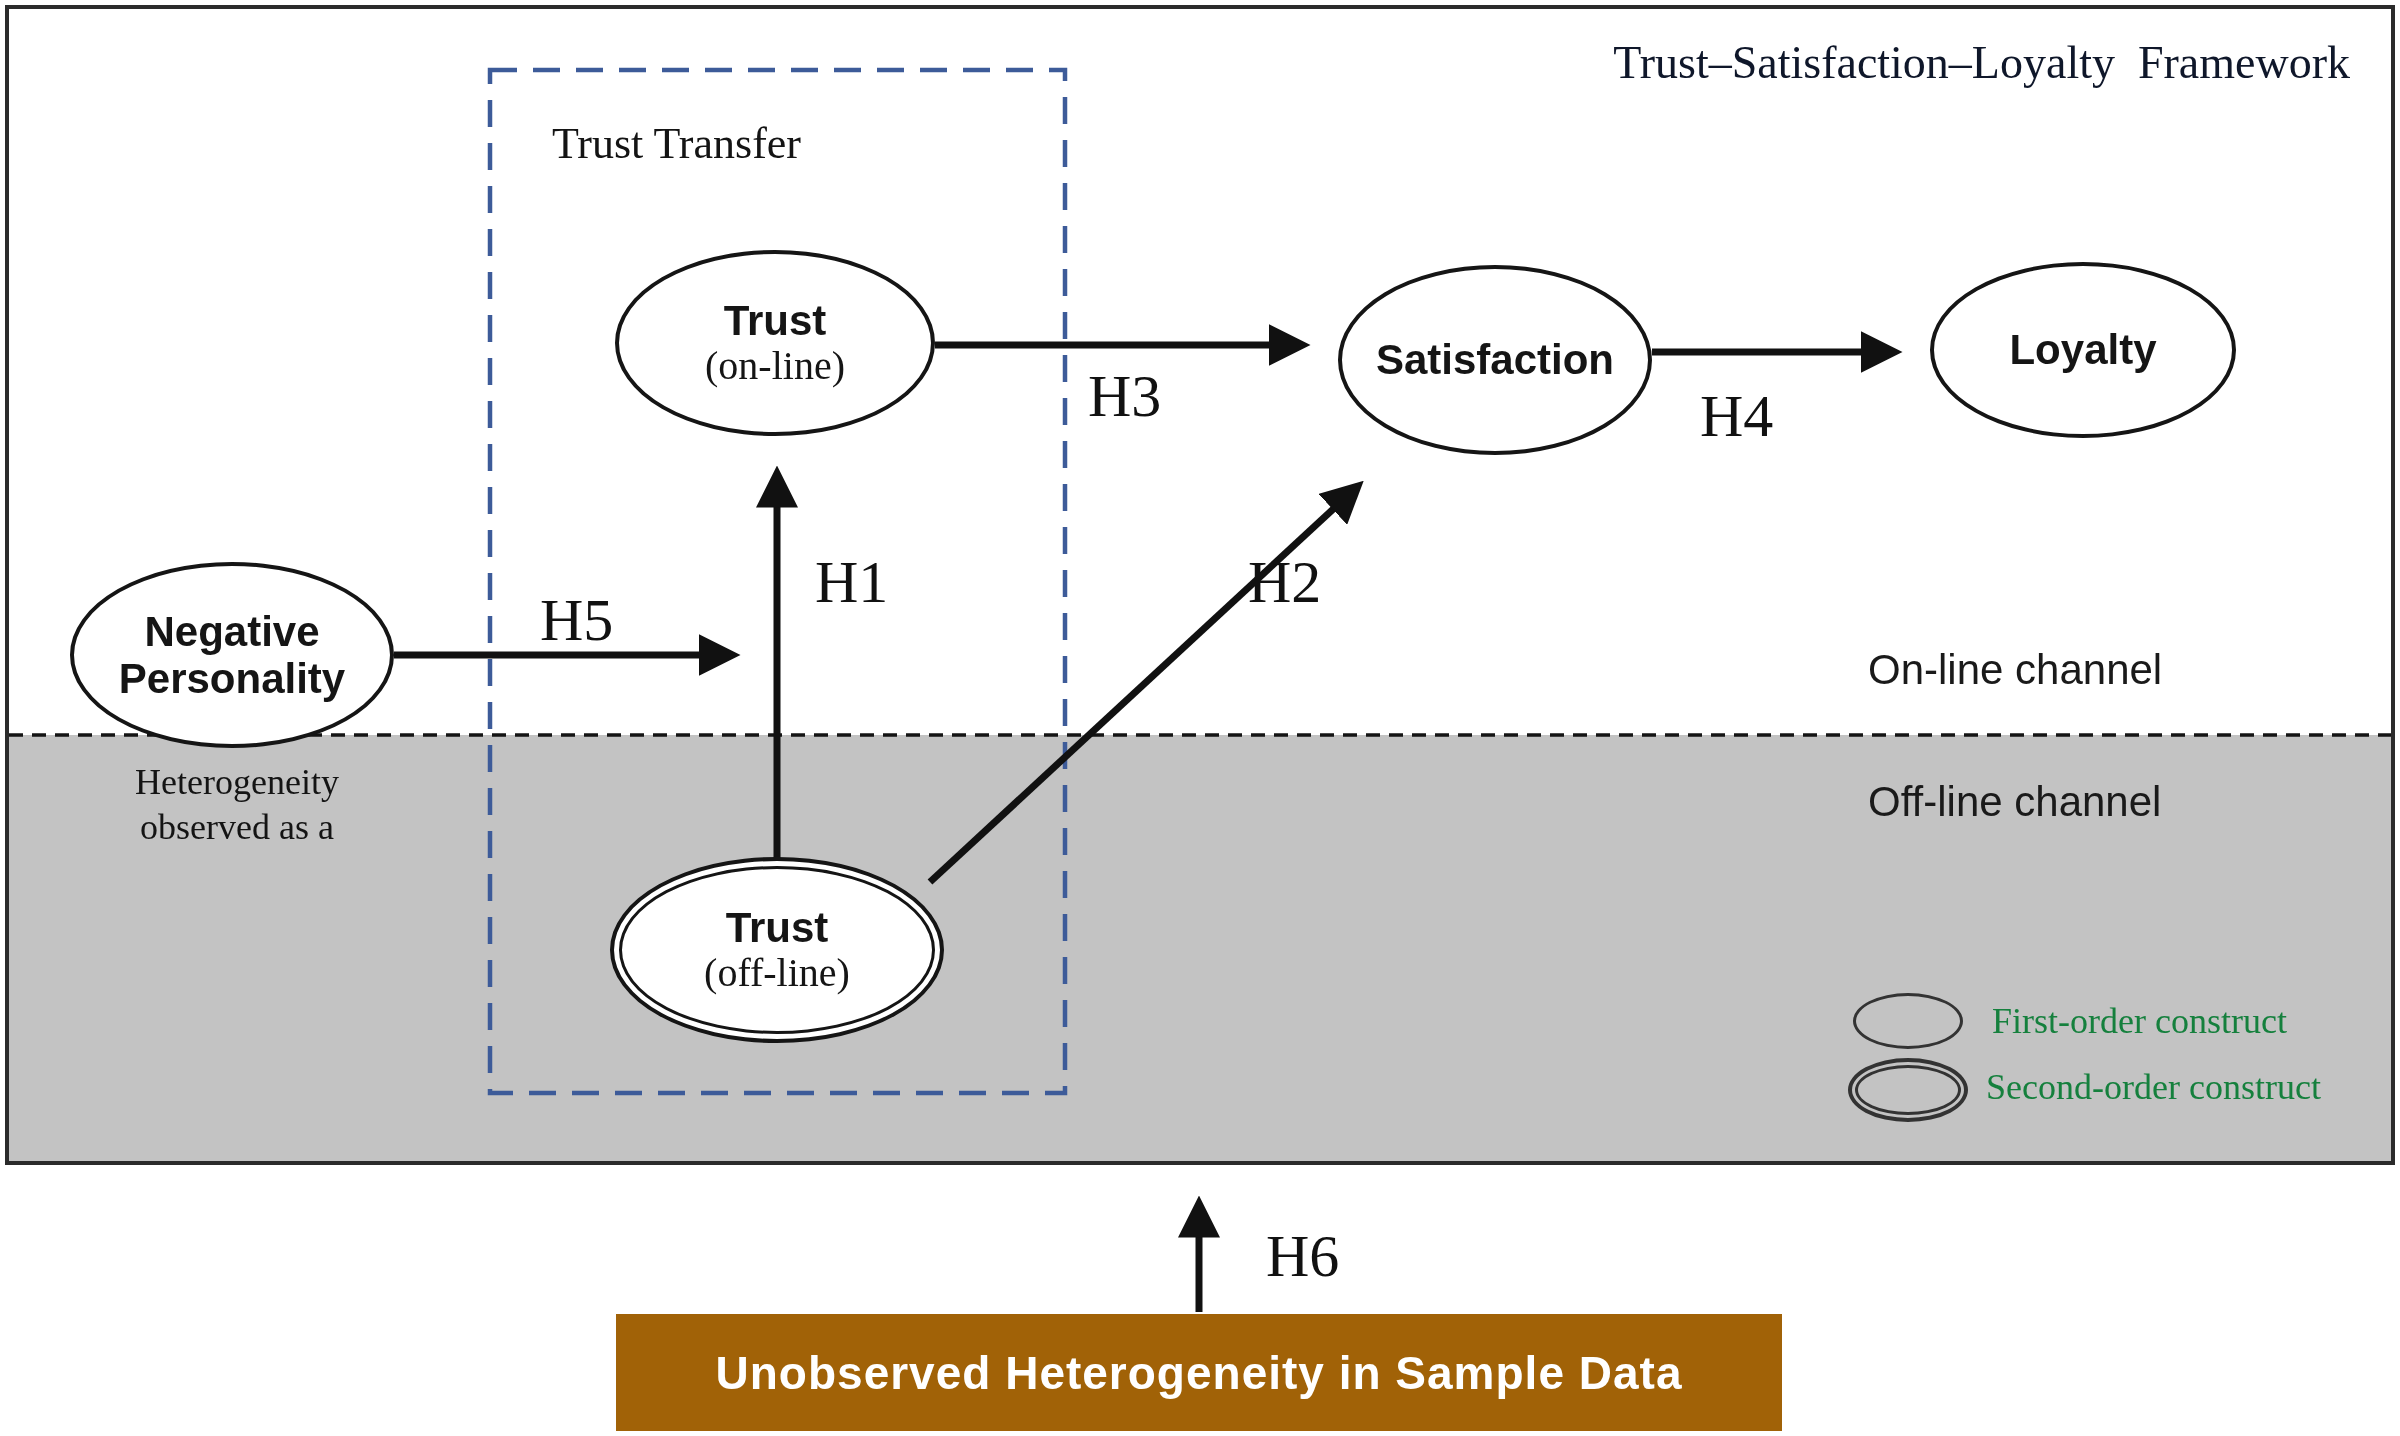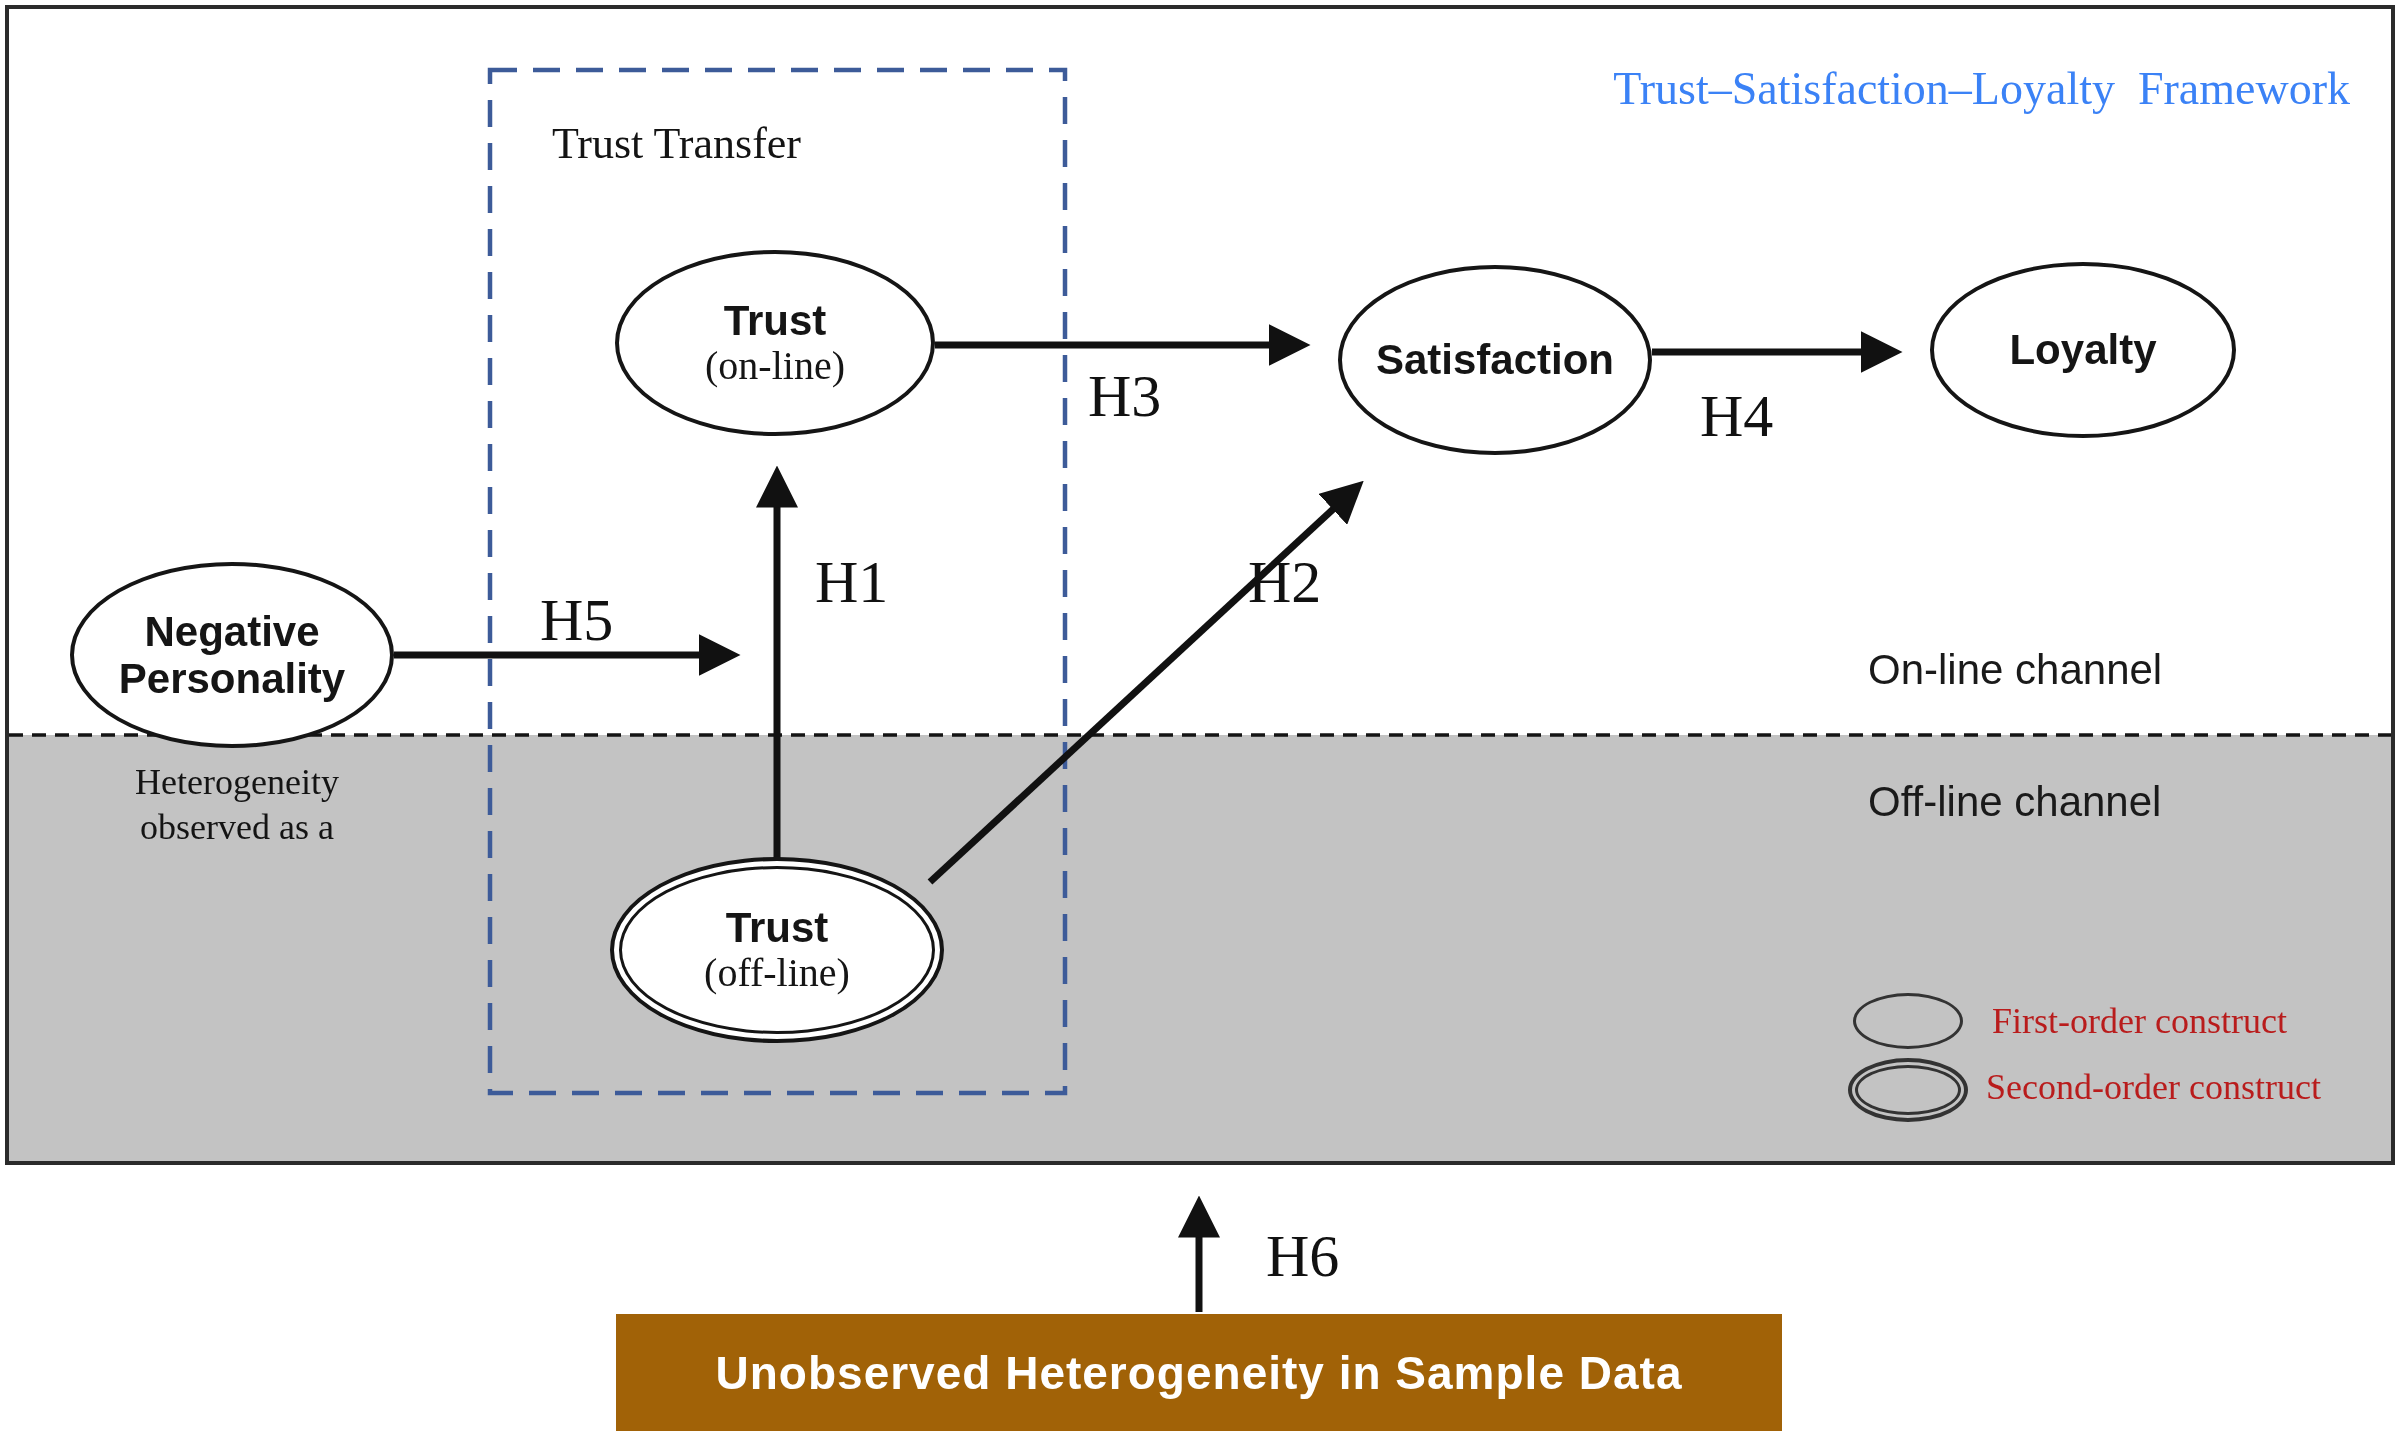--- a/index.html
+++ b/index.html
@@ -38,22 +38,22 @@
   }
 
   .node-trust-online       { left:615px;  top:250px; width:312px; height:178px; }
   .node-satisfaction       { left:1338px; top:265px; width:306px; height:182px; }
   .node-loyalty            { left:1930px; top:262px; width:298px; height:168px; }
   .node-negative           { left:70px;   top:562px; width:316px; height:178px; }
   .node-trust-offline      { left:610px;  top:857px; width:326px; height:178px; }
 
   
   .title {
-    position:absolute; left:1400px; top:62px; width:950px; text-align:right;
-    font-size:46px; color:#3b82f6; white-space:pre; z-index:5;
+    position:absolute; left:1400px; top:36px; width:950px; text-align:right;
+    font-size:46px; color:#0f172a; white-space:pre; z-index:5;
   }
   .trust-transfer-label {
     position:absolute; left:552px; top:118px; font-size:44px; color:#141414; z-index:5;
   }
   .hlabel { position:absolute; font-size:60px; color:#111111; z-index:5; }
   .hlabel-h1 { left:815px;  top:548px; }
   .hlabel-h2 { left:1248px; top:548px; }
   .hlabel-h3 { left:1088px; top:362px; }
   .hlabel-h4 { left:1700px; top:382px; }
   .hlabel-h5 { left:540px;  top:586px; }
@@ -71,21 +71,21 @@
     font-size:36px; color:#141414; line-height:1.25; z-index:5;
   }
 
   
   .legend-ellipse {
     position:absolute; border-radius:50%; background:transparent; z-index:4;
   }
   .legend-first  { left:1853px; top:993px;  width:104px; height:50px; border:3px solid #333333; }
   .legend-second { left:1848px; top:1058px; width:112px; height:56px; border:4px solid #333333; }
   .legend-second .inner-ring { left:3px; top:3px; right:3px; bottom:3px; border-width:3px; border-color:#333333; }
-  .legend-text { position:absolute; font-size:36px; color:#b91c1c; z-index:5; }
+  .legend-text { position:absolute; font-size:36px; color:#15803d; z-index:5; }
   .legend-text-first  { left:1992px; top:1000px; }
   .legend-text-second { left:1986px; top:1066px; }
 
   
   .unobserved-box {
     position:absolute; left:616px; top:1314px; width:1166px; height:117px;
     background:#a16207; display:flex; align-items:center; justify-content:center; z-index:4;
   }
   .unobserved-label {
     font-family:"Liberation Sans", sans-serif; font-weight:bold;

